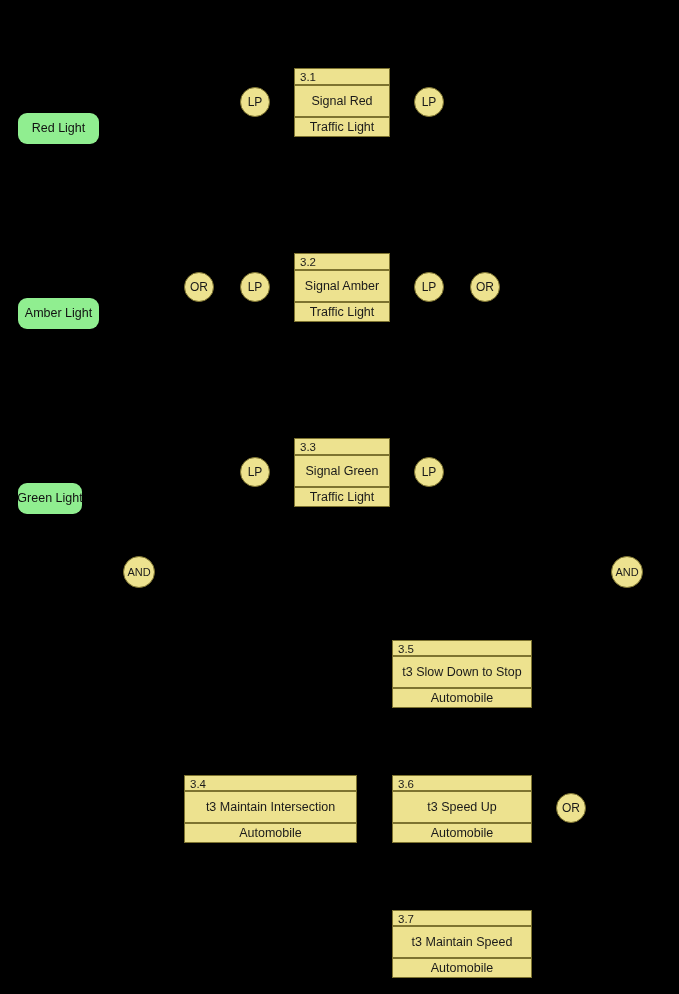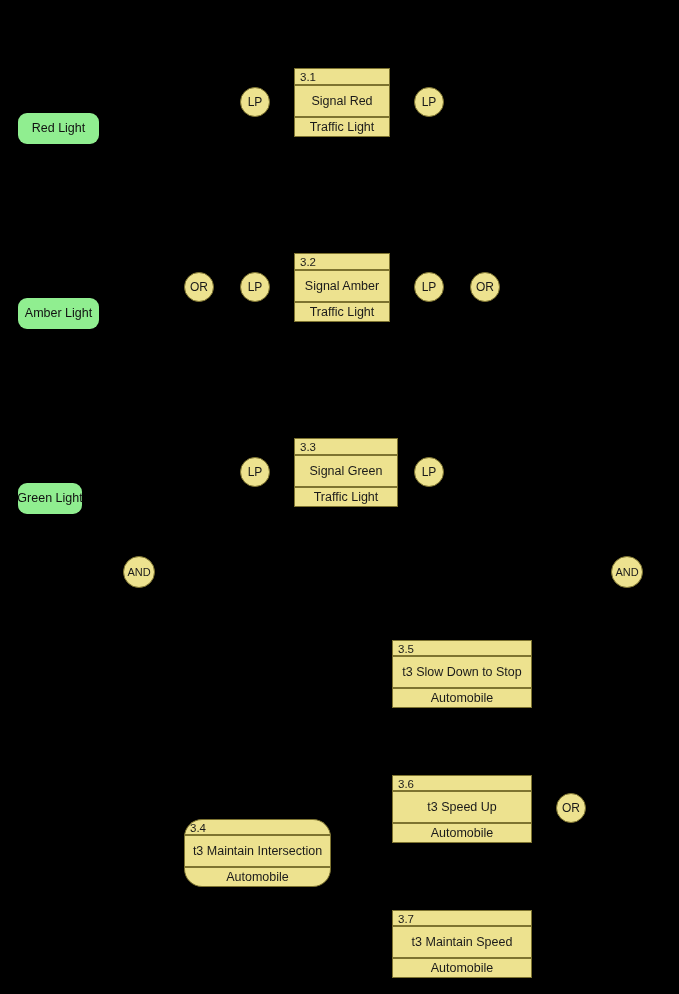--- a/index.html
+++ b/index.html
@@ -108,31 +108,31 @@
       <div class="node" style="left: 294px; top: 68px; width: 96px; height: 69px;">
         <div class="row-id">3.1</div>
         <div class="row-name">Signal Red</div>
         <div class="row-actor">Traffic Light</div>
       </div>
       <div class="node" style="left: 294px; top: 253px; width: 96px; height: 69px;">
         <div class="row-id">3.2</div>
         <div class="row-name">Signal Amber</div>
         <div class="row-actor">Traffic Light</div>
       </div>
-      <div class="node" style="left: 294px; top: 438px; width: 104px; height: 69px;">
+      <div class="node" style="left: 294px; top: 438px; width: 96px; height: 69px;">
         <div class="row-id">3.3</div>
         <div class="row-name">Signal Green</div>
         <div class="row-actor">Traffic Light</div>
       </div>
       <div class="node" style="left: 392px; top: 640px; width: 140px; height: 68px;">
         <div class="row-id">3.5</div>
         <div class="row-name">t3 Slow Down to Stop</div>
         <div class="row-actor">Automobile</div>
       </div>
-      <div class="node" style="left: 184px; top: 819px; width: 147px; height: 68px; border-radius: 18px;">
+      <div class="node" style="left: 184px; top: 775px; width: 173px; height: 68px;">
         <div class="row-id">3.4</div>
         <div class="row-name">t3 Maintain Intersection</div>
         <div class="row-actor">Automobile</div>
       </div>
       <div class="node" style="left: 392px; top: 775px; width: 140px; height: 68px;">
         <div class="row-id">3.6</div>
         <div class="row-name">t3 Speed Up</div>
         <div class="row-actor">Automobile</div>
       </div>
       <div class="node" style="left: 392px; top: 910px; width: 140px; height: 68px;">

